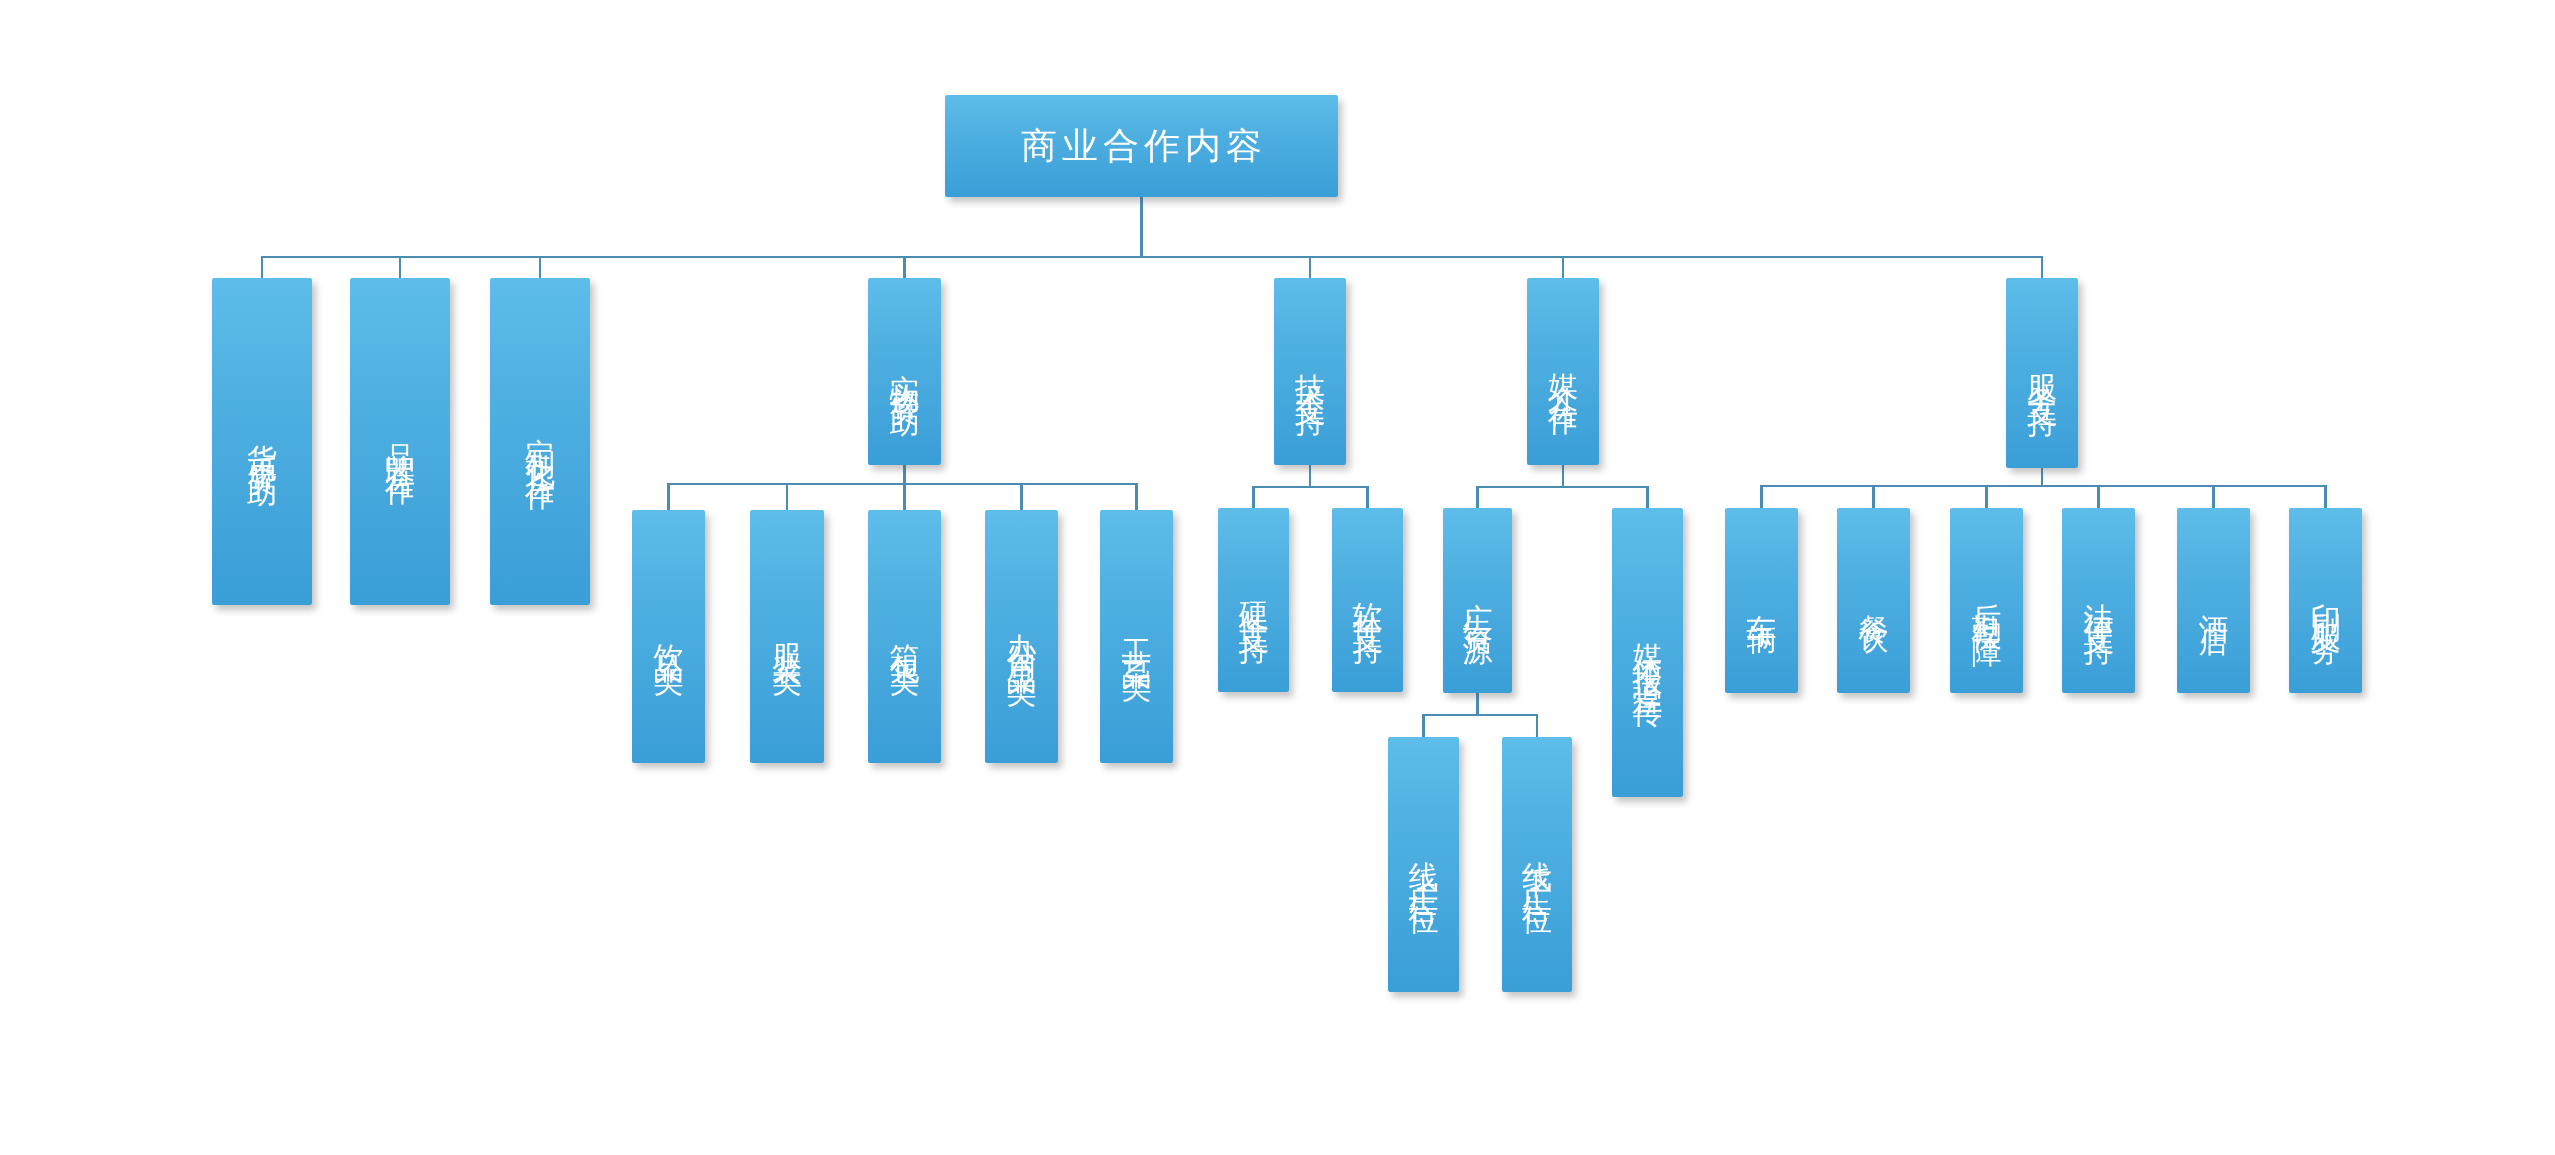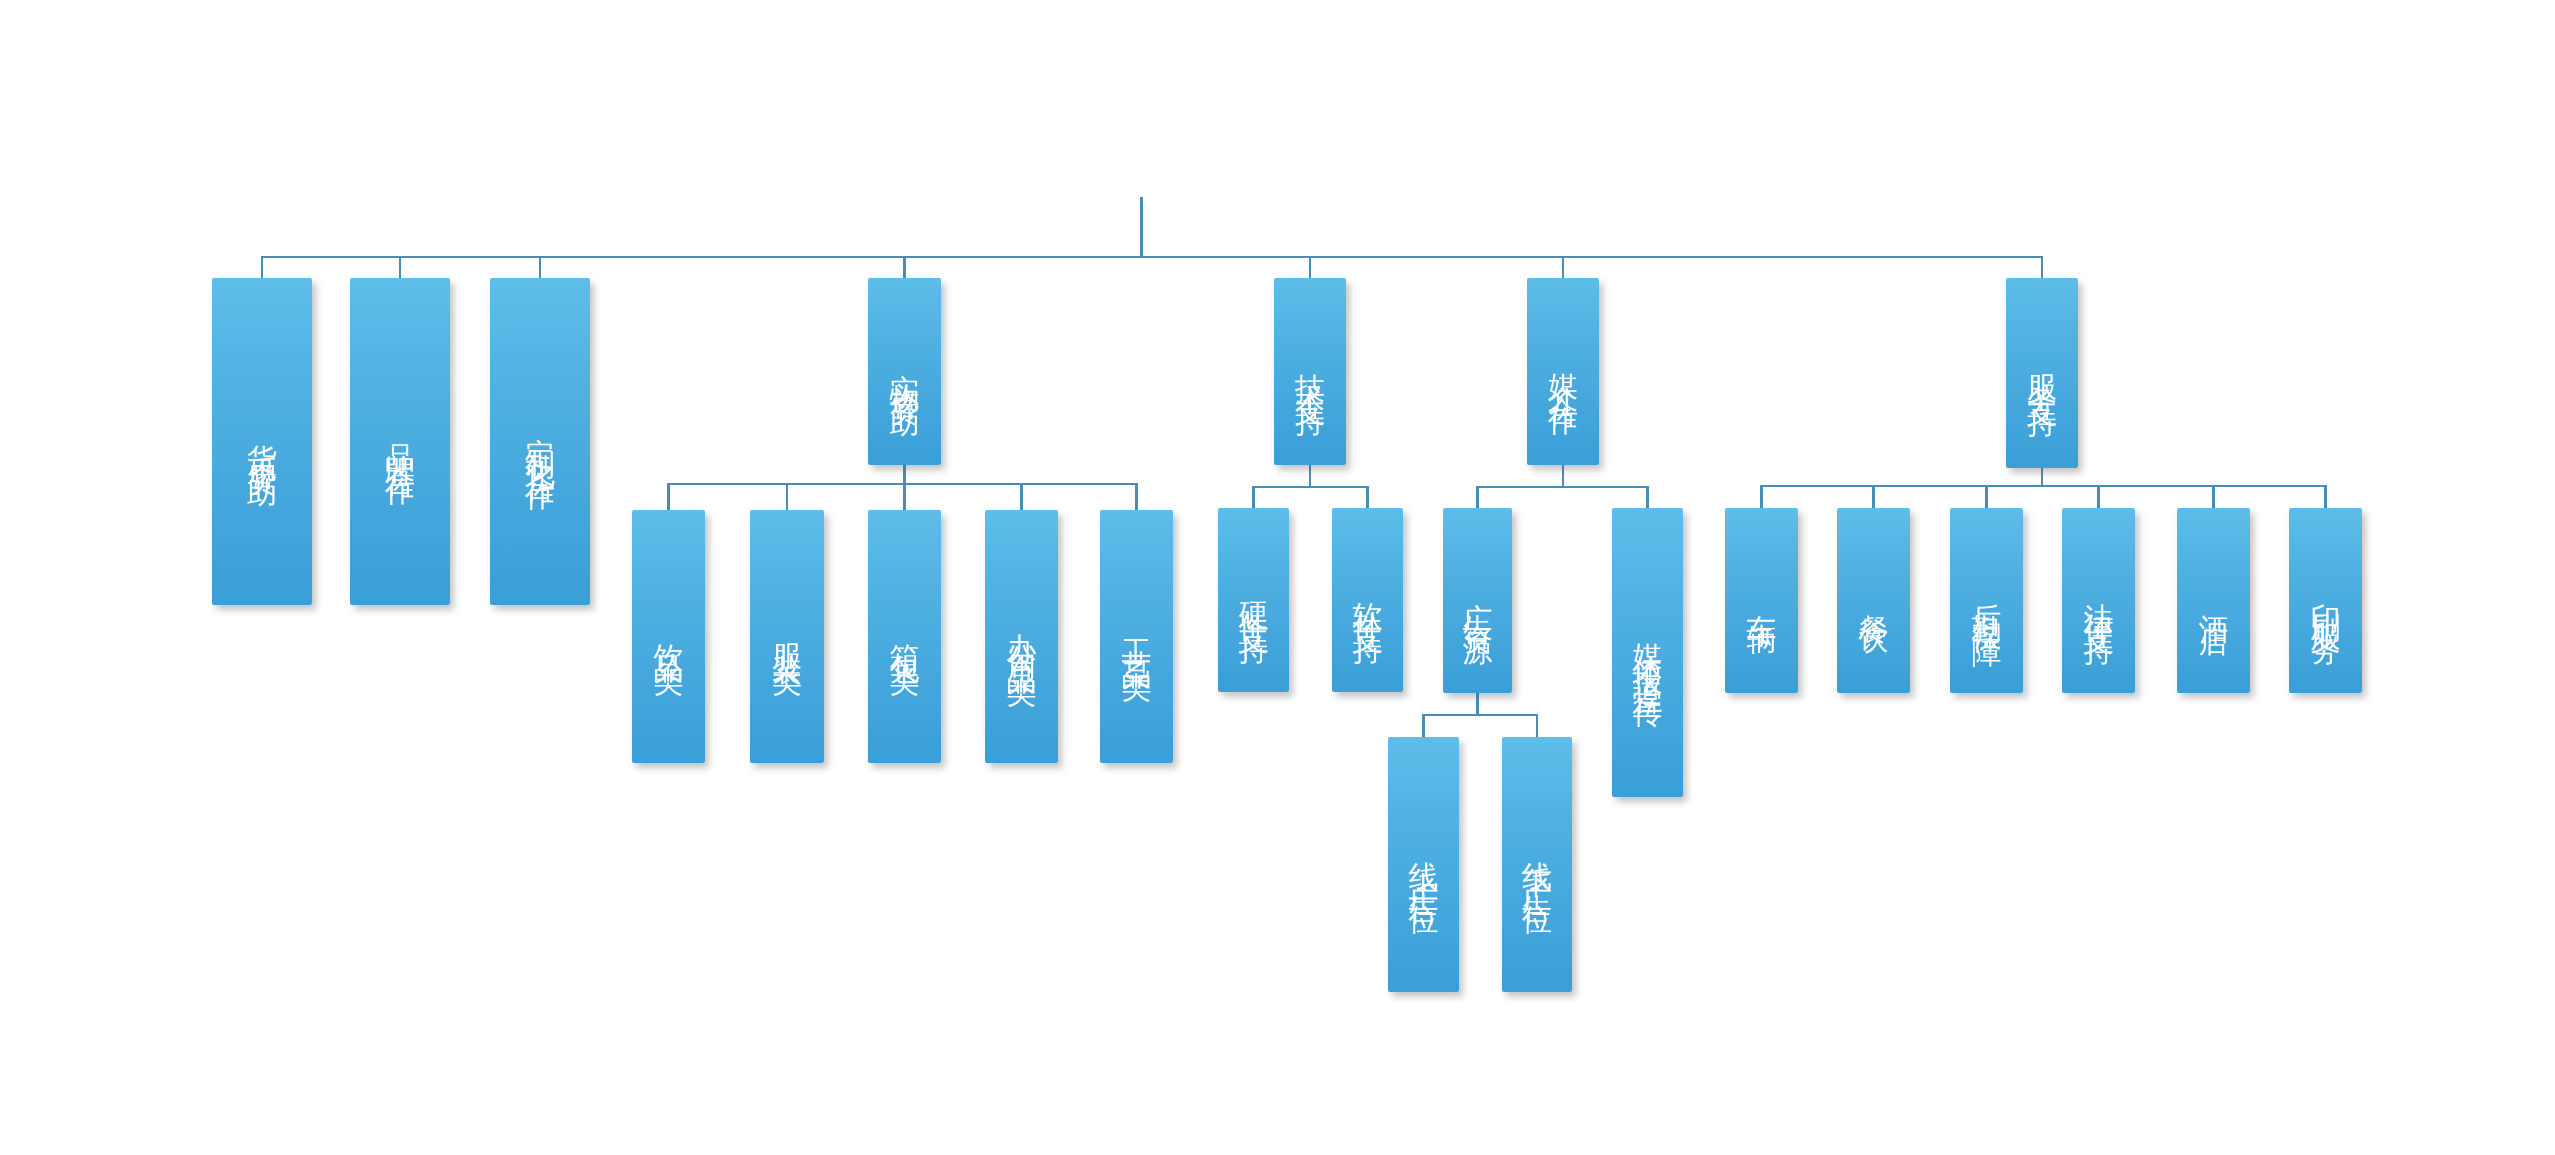--- a/index.html
+++ b/index.html
@@ -43,20 +43,23 @@
     font-size: 30px;
     letter-spacing: 11px;
     line-height: 1;
     white-space: nowrap;
   }
 </style>
 </head>
 <body>
 
 <div id="canvas">
+    <div class="node node-h" style="left: 945px; top: 95px; width: 393px; height: 102px;">
+      <span class="label">商业合作内容</span>
+    </div>
     <div class="edge-v" style="left: 1140.25px; top: 197px; width: 2.5px; height: 60px;"></div>
     <div class="edge-h" style="left: 260.75px; top: 255.75px; width: 1782.5px; height: 2.5px;"></div>
     <div class="edge-v" style="left: 260.75px; top: 257px; width: 2.5px; height: 21px;"></div>
     <div class="node node-v" style="left: 212px; top: 278px; width: 100px; height: 327px;">
       <span class="label">货币赞助</span>
     </div>
     <div class="edge-v" style="left: 398.75px; top: 257px; width: 2.5px; height: 21px;"></div>
     <div class="node node-v" style="left: 350px; top: 278px; width: 100px; height: 327px;">
       <span class="label">品牌合作</span>
     </div>

